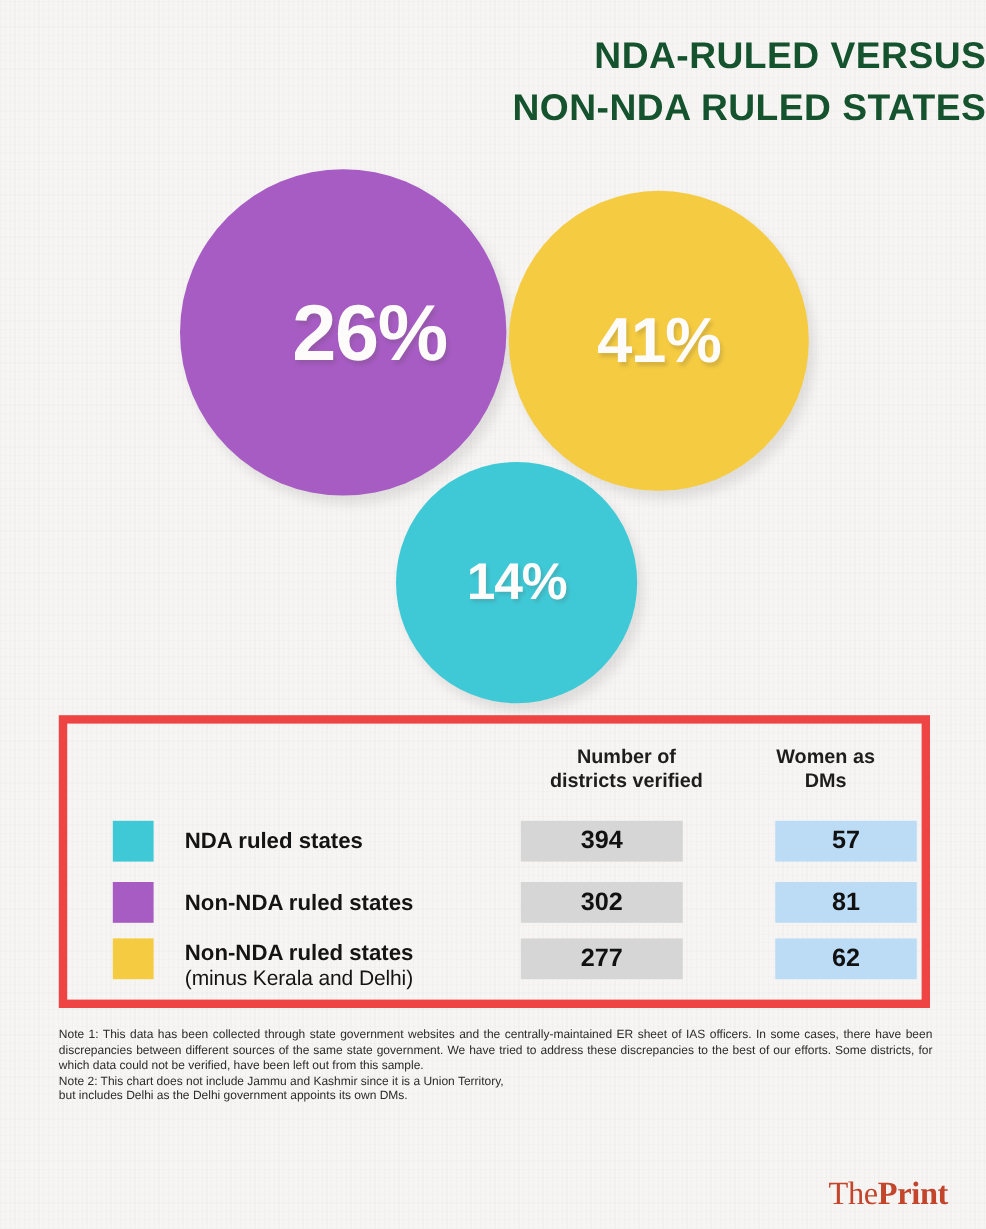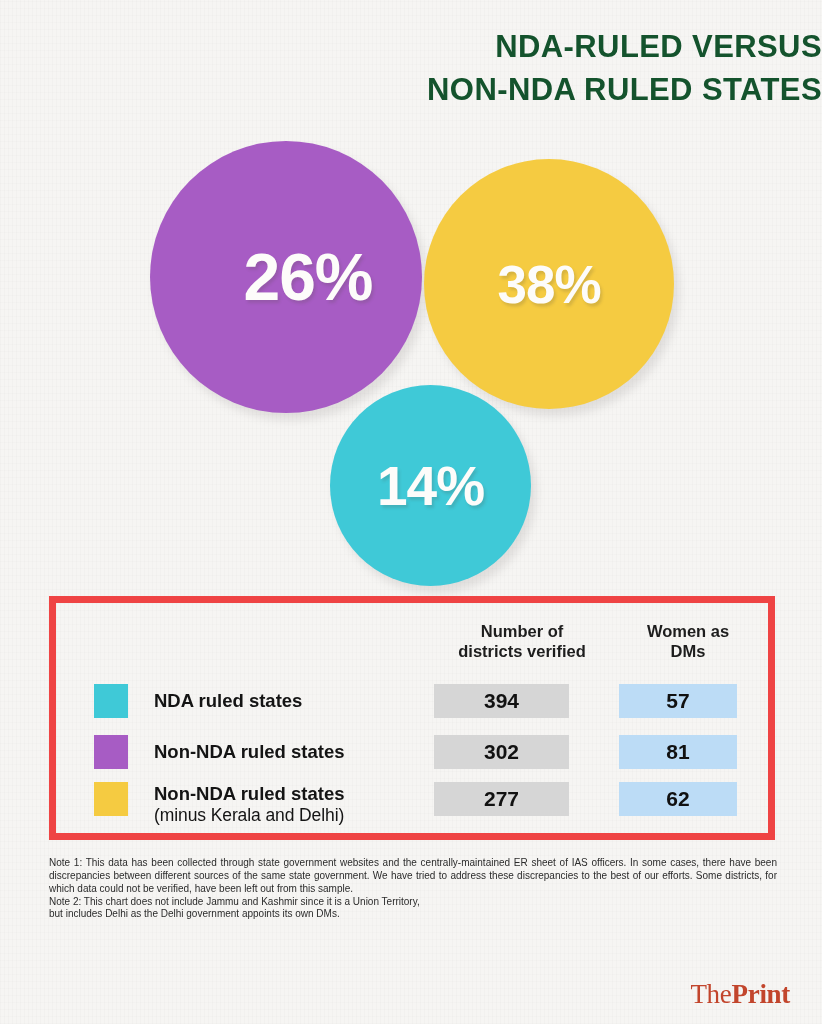--- a/index.html
+++ b/index.html
@@ -85,21 +85,21 @@
   #bubble-yellow {
     left: 424px; top: 29px;
     width: 250px; height: 250px;
   }
   #bubble-yellow .bubble-label { font-size: 53px; }
 
   #bubble-teal {
     left: 330px; top: 255px;
     width: 201px; height: 201px;
   }
-  #bubble-teal .bubble-label { font-size: 55px; }
+  #bubble-teal .bubble-label { font-size: 43px; }
 
   
   #data-panel {
     position: absolute;
     left: 49px;
     top: 596px;
     width: 726px;
     height: 244px;
     border: 7px solid #ef4444;
     background: transparent;
@@ -163,21 +163,21 @@
     position: absolute;
     height: 34px;
     display: flex;
     align-items: center;
     justify-content: center;
     font-size: 21px;
     font-weight: bold;
     color: #111111;
   }
   .cell-districts { left: 378px; width: 135px; background: #d6d6d6; }
-  .cell-women     { left: 563px; width: 118px; background: #bcdcf6; }
+  .cell-women     { left: 590px; width: 118px; background: #bcdcf6; }
 
   
   #notes {
     position: absolute;
     left: 49px;
     top: 857px;
     width: 728px;
     font-size: 10px;
     line-height: 1.285;
     color: #2b2b2b;
@@ -213,21 +213,21 @@
     <span class="tline">NON-NDA RULED STATES</span>
   </div>
 
   <div id="bubble-area">
 
     <div class="bubble" id="bubble-purple" style="background:#a75cc4;">
       <span class="bubble-label">26%</span>
     </div>
 
     <div class="bubble" id="bubble-yellow" style="background:#f5cb41;">
-      <span class="bubble-label">38%</span>
+      <span class="bubble-label">41%</span>
     </div>
 
     <div class="bubble" id="bubble-teal" style="background:#3fc9d7;">
       <span class="bubble-label">14%</span>
     </div>
 
   </div>
 
   <div id="data-panel">
 

